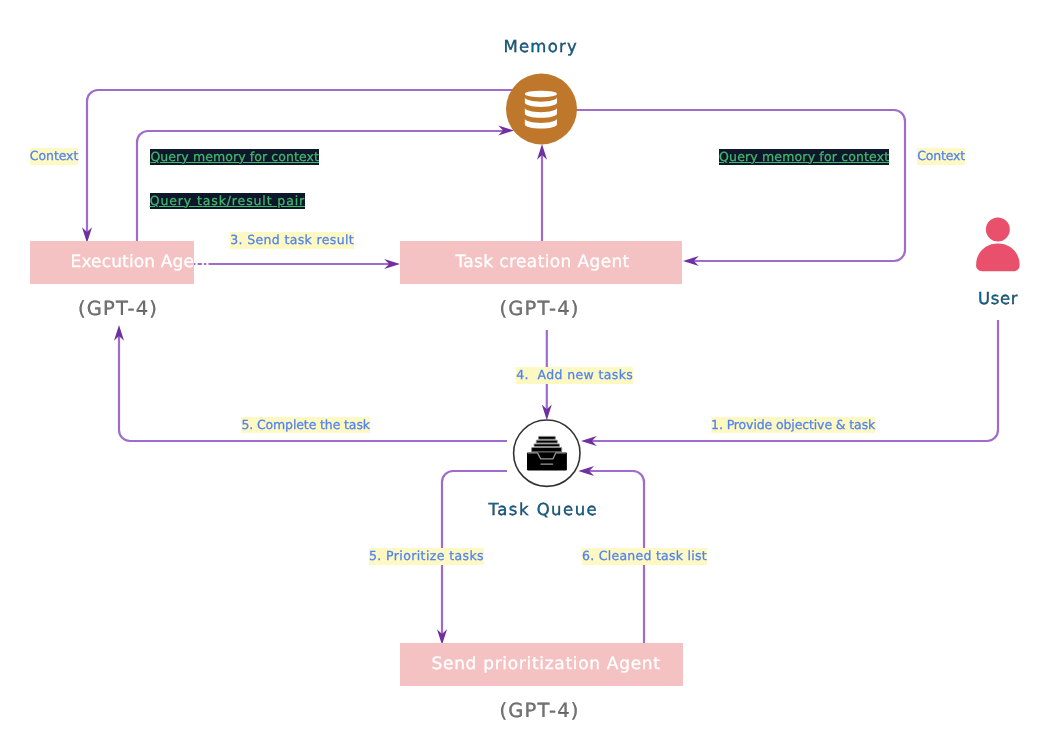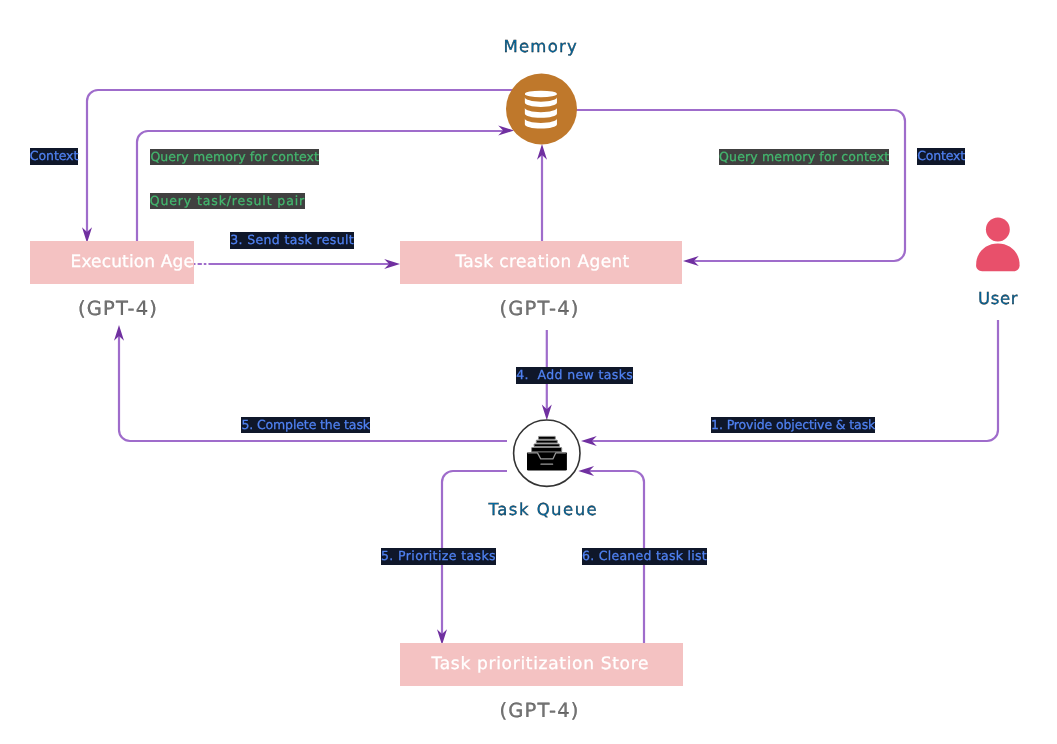--- a/index.html
+++ b/index.html
@@ -14,24 +14,24 @@
   svg.layer { position:absolute; left:0; top:0; width:1057px; height:744px; overflow:visible; }
   .node-box { position:absolute; background:#f4c2c2; }
   .txt {
     position:absolute; white-space:pre;
     font-family:"DejaVu Sans", sans-serif;
     transform:translateZ(0);
   }
   .box-label { color:#ffffff; font-size:17px; line-height:17px; -webkit-text-stroke:0.3px #ffffff; }
   .node-cap { color:#737373; font-size:19.5px; line-height:19.5px; -webkit-text-stroke:0.2px #181818; }
   .icon-cap { color:#0369a1; font-size:16.5px; line-height:16.5px; -webkit-text-stroke:0.3px #181818; }
-  .lab-blue  { color:#5082f2; font-size:12.5px; line-height:12.5px; background:#0f172a;
+  .lab-blue  { color:#5082f2; font-size:12.5px; line-height:12.5px; background:#fef9c3;
                -webkit-text-stroke:0.26px #5082f2; padding:2px 0; margin-top:-2px; }
-  .lab-green { color:#43b76e; font-size:12.5px; line-height:12.5px; background:#404040;
-               -webkit-text-stroke:0.26px #43b76e; padding:2px 0; margin-top:-2px; }
+  .lab-green { color:#43b76e; font-size:12.5px; line-height:12.5px; background:#0f172a;
+               -webkit-text-stroke:0.26px #43b76e; padding:2px 0; margin-top:-2px;text-decoration:underline; }
   .watermark {
     position:absolute; color:#9d9d9d; font-size:19px; line-height:19px;
     font-family:"Liberation Sans", sans-serif; white-space:pre;
     transform:translateZ(0);
   }
 </style>
 </head>
 <body>
 
 <div id="stage">
@@ -109,35 +109,35 @@
       <path fill="#e8506b" d="M976.1,265.0 C976.1,252.1 985.8,243.5 997.85,243.5 C1009.9,243.5 1019.6,252.1 1019.6,265.0 L1019.6,265.6 C1019.6,268.8 1016.9,271.3 1013.6,271.3 L982.1,271.3 C978.8,271.3 976.1,268.8 976.1,265.6 Z"></path>
     </g>
   </svg>
 
   <div class="node-box" style="left:30px; top:241px; width:164px; height:43px;"></div>
   <div class="node-box" style="left:400px; top:241px; width:282px; height:43px;"></div>
   <div class="node-box" style="left:400px; top:643px; width:283px; height:43px;"></div>
 
   <div class="txt box-label" style="left:42.5px; top:254.0px; letter-spacing:0.15px;margin-left:28px;">Execution Agent</div>
   <div class="txt box-label" style="left:455.4px; top:254.0px; letter-spacing:0.37px;">Task creation Agent</div>
-  <div class="txt box-label" style="left:431.5px; top:656.1px; letter-spacing:0.69px;">Task prioritization Store</div>
+  <div class="txt box-label" style="left:431.5px; top:656.1px; letter-spacing:0.69px;">Send prioritization Agent</div>
 
   <div class="txt node-cap" style="left:78.0px; top:299.0px; letter-spacing:1.2px;">(GPT-4)</div>
   <div class="txt node-cap" style="left:499.5px; top:299.0px; letter-spacing:1.2px;">(GPT-4)</div>
   <div class="txt node-cap" style="left:499.5px; top:701.0px; letter-spacing:1.2px;">(GPT-4)</div>
 
   <div class="txt icon-cap" style="left:503.5px; top:38.6px; letter-spacing:1.24px;">Memory</div>
   <div class="txt icon-cap" style="left:488.4px; top:502.2px; letter-spacing:1.48px;">Task Queue</div>
   <div class="txt icon-cap" style="left:977.9px; top:290.5px; letter-spacing:0.70px;">User</div>
 
   <div class="txt lab-blue" style="left:29.8px; top:150.3px; letter-spacing:-0.07px;">Context</div>
   <div class="txt lab-green" style="left:150.4px; top:150.8px; letter-spacing:0.09px;">Query memory for context</div>
   <div class="txt lab-green" style="left:149.7px; top:194.7px; letter-spacing:0.88px;">Query task/result pair</div>
   <div class="txt lab-blue" style="left:230.2px; top:234.0px; letter-spacing:0.36px;">3. Send task result</div>
   <div class="txt lab-green" style="left:719.1px; top:150.8px; letter-spacing:0.16px;">Query memory for context</div>
   <div class="txt lab-blue" style="left:917.2px; top:150.3px; letter-spacing:-0.18px;">Context</div>
   <div class="txt lab-blue" style="left:488.2px; top:369.3px; letter-spacing:0.37px;margin-left:28px;">4.  Add new tasks</div>
   <div class="txt lab-blue" style="left:241.4px; top:418.5px; letter-spacing:-0.12px;">5. Complete the task</div>
   <div class="txt lab-blue" style="left:711.1px; top:418.9px; letter-spacing:-0.12px;">1. Provide objective &amp; task</div>
-  <div class="txt lab-blue" style="left:381px; top:550.3px; letter-spacing:0.39px;">5. Prioritize tasks</div>
+  <div class="txt lab-blue" style="left:369px; top:550.3px; letter-spacing:0.39px;">5. Prioritize tasks</div>
   <div class="txt lab-blue" style="left:582.1px; top:550.3px; letter-spacing:0.26px;">6. Cleaned task list</div>
 
 </div>
 
 </body></html>

